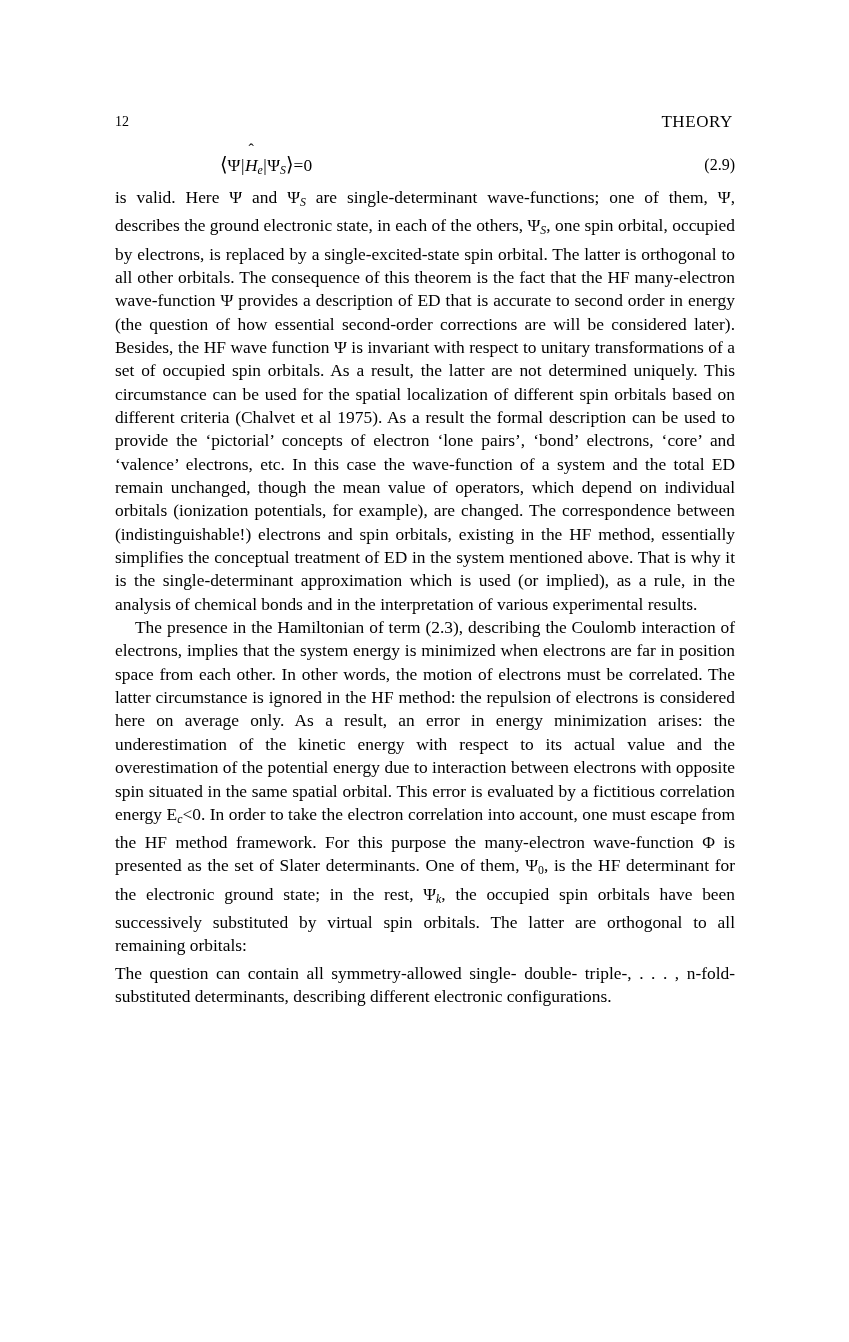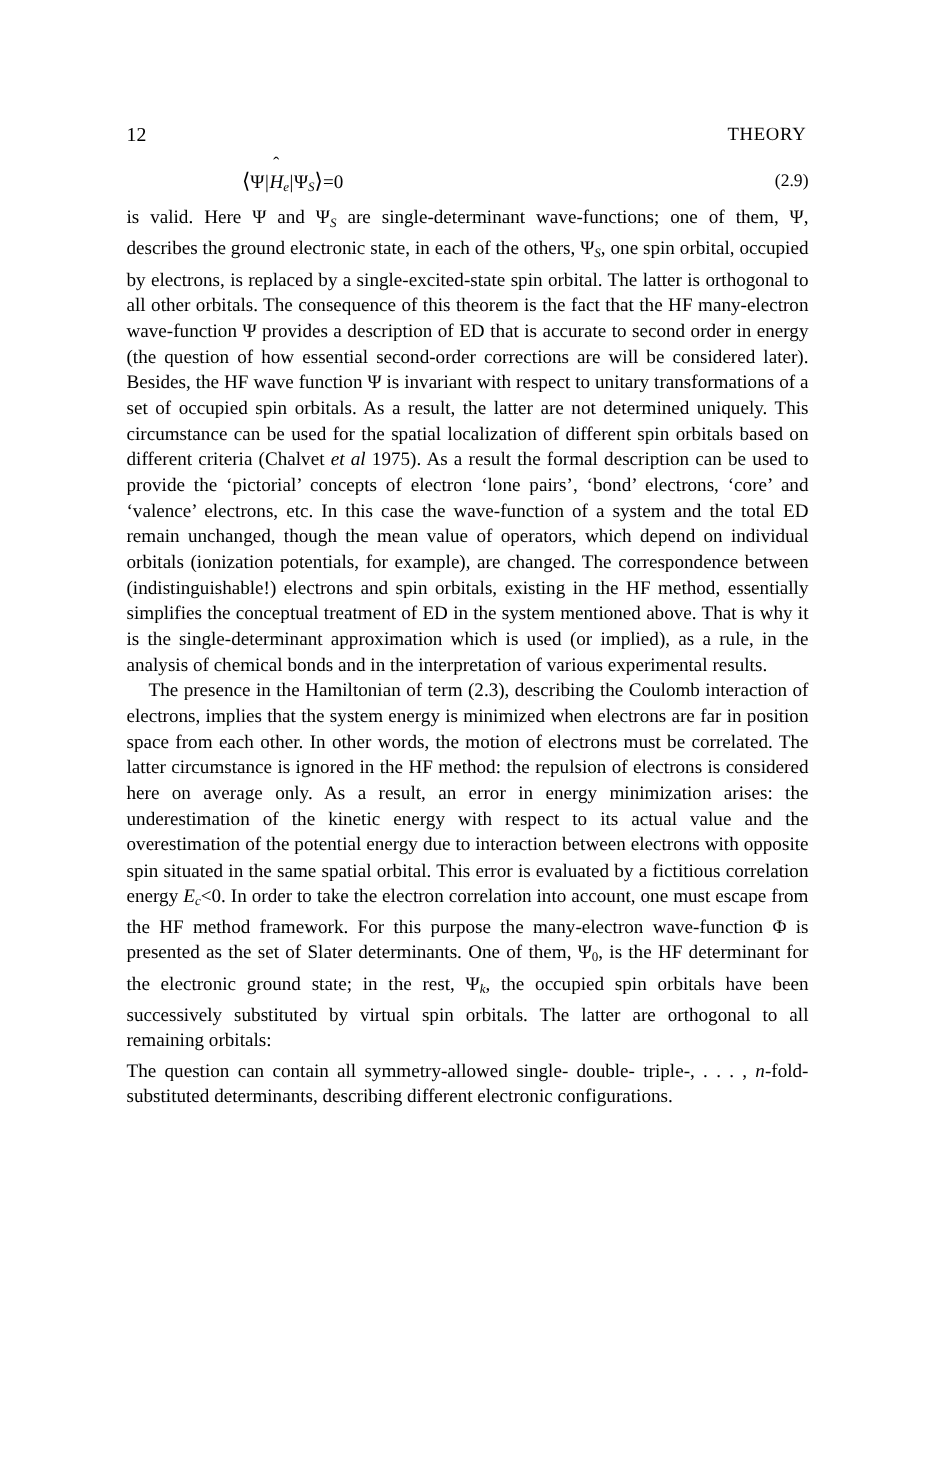--- a/index.html
+++ b/index.html
@@ -30,21 +30,21 @@
     position: absolute;
     left: 115px;
     top: 110px;
     width: 618px;
     height: 24px;
   }
   .folio {
     position: absolute;
     left: 0;
     top: 0;
-    font-size: 18px;
+    font-size: 14px;
     line-height: 24px;
   }
   .head-title {
     position: absolute;
     left: 0;
     top: 0;
     width: 618px;
     text-align: right;
     font-size: 17px;
     line-height: 24px;
@@ -100,21 +100,21 @@
   }
   .eq-number {
     position: absolute;
     right: 0;
     top: 0;
     font-size: 16px;
     line-height: 26px;
   }
 
   
-  .mi { font-style: italic; }
+  .mi { }
   .mhat {
     position: relative;
     display: inline-block;
     font-style: italic;
   }
   .mhat > .hat {
     position: absolute;
     left: 50%;
     top: -0.60em;
     transform: translateX(-52%);

